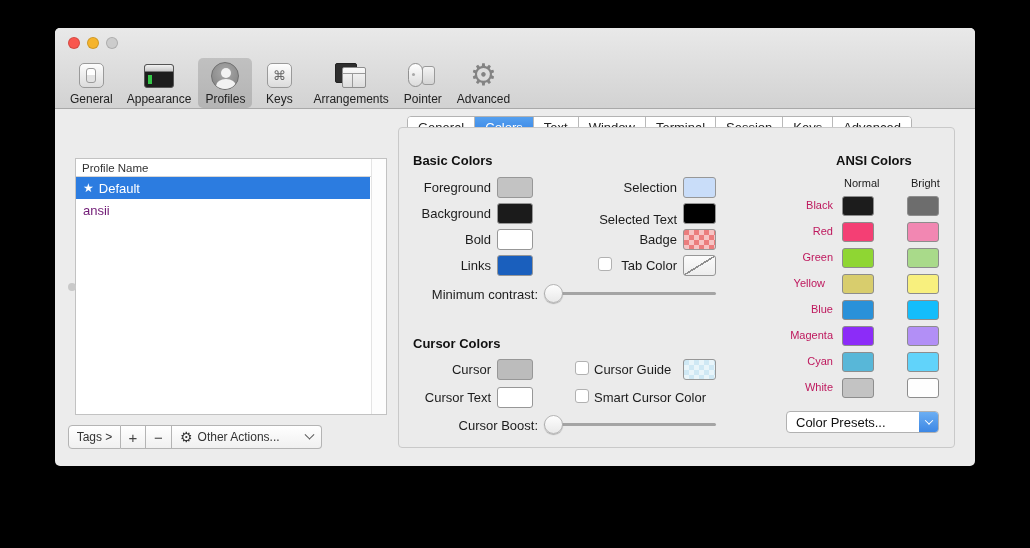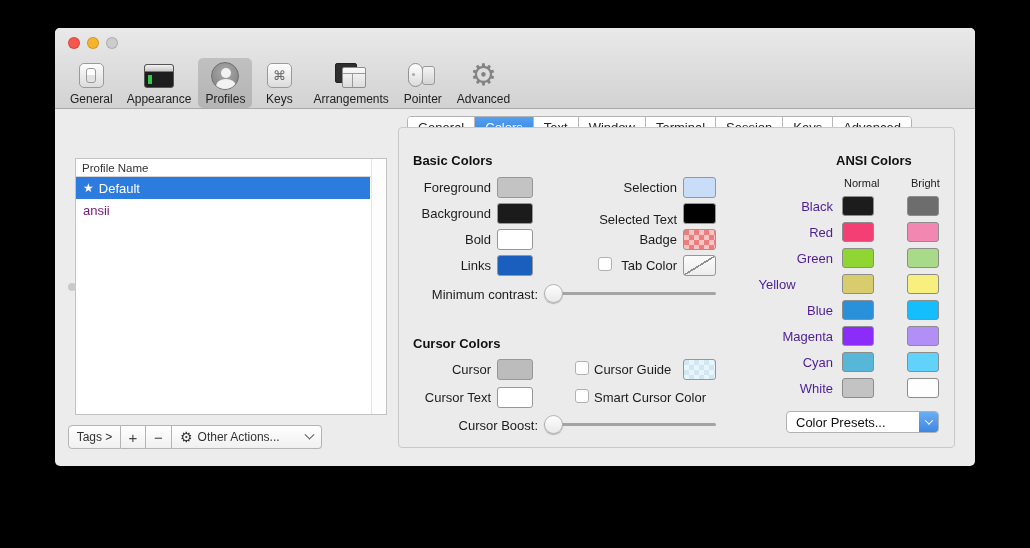--- a/index.html
+++ b/index.html
@@ -118,21 +118,21 @@
   }
   .well.diag { background:
       linear-gradient(to bottom right, transparent calc(50% - 0.8px), #8f8f8f calc(50% - 0.8px), #8f8f8f calc(50% + 0.8px), transparent calc(50% + 0.8px)),
       linear-gradient(#fbfbfb,#ededed); }
   .checkbox { position:absolute; width:14px; height:14px; background:#fff; border:1px solid #b1b1b1; border-radius:3px; }
   .slider { position:absolute; height:19px; }
   .slider .track { position:absolute; left:0; right:0; top:8px; height:3px; background:#a4a4a4; border-radius:2px; }
   .slider .knob { position:absolute; left:0; top:0; width:19px; height:19px; border-radius:50%;
      background:linear-gradient(#fdfdfd,#e9e9e9); border:1px solid #b5b5b5; box-shadow:0 1px 1px rgba(0,0,0,.25); }
   .col-head { position:absolute; font-size:11px; color:#1c1c1c; }
-  .ansi-label { position:absolute; font-size:13px; color:#4c1d95; text-align:right; width:70px; white-space:nowrap; }
+  .ansi-label { position:absolute; font-size:11px; color:#be185d; text-align:right; width:70px; white-space:nowrap; }
   .ansi-well { position:absolute; width:32px; height:20px; border:1px solid #8d8d8d; border-radius:3px; }
 
   .presets {
     position:absolute; left:387px; top:283px; width:153px; height:22px;
     background:#fff; border:1px solid #b1b1b1; border-radius:4px;
     font-size:13px; color:#111; display:flex; align-items:center; padding-left:9px; position:absolute;
   }
   .presets .cap {
     position:absolute; right:0; top:0; bottom:0; width:19px;
     background:linear-gradient(#6baef3,#3d87e4); border-radius:0 3px 3px 0;
@@ -331,21 +331,21 @@
     <div class="ansi-well" style="left: 508px; top: 68px; background: rgb(109, 109, 109);"></div>
 
     <div class="ansi-label" style="left:364px; top:97px;">Red</div>
     <div class="ansi-well" style="left: 443px; top: 94px; background: rgb(244, 63, 116);"></div>
     <div class="ansi-well" style="left: 508px; top: 94px; background: rgb(242, 135, 178);"></div>
 
     <div class="ansi-label" style="left:364px; top:123px;">Green</div>
     <div class="ansi-well" style="left: 443px; top: 120px; background: rgb(143, 214, 51);"></div>
     <div class="ansi-well" style="left: 508px; top: 120px; background: rgb(169, 218, 138);"></div>
 
-    <div class="ansi-label" style="left:343px; top:149px;text-align:center;">Yellow</div>
+    <div class="ansi-label" style="left:356px; top:149px;">Yellow</div>
     <div class="ansi-well" style="left: 443px; top: 146px; background: rgb(216, 205, 109);"></div>
     <div class="ansi-well" style="left: 508px; top: 146px; background: rgb(248, 240, 126);"></div>
 
     <div class="ansi-label" style="left:364px; top:175px;">Blue</div>
     <div class="ansi-well" style="left: 443px; top: 172px; background: rgb(41, 145, 217);"></div>
     <div class="ansi-well" style="left: 508px; top: 172px; background: rgb(20, 189, 251);"></div>
 
     <div class="ansi-label" style="left:364px; top:201px;">Magenta</div>
     <div class="ansi-well" style="left: 443px; top: 198px; background: rgb(140, 44, 248);"></div>
     <div class="ansi-well" style="left: 508px; top: 198px; background: rgb(178, 143, 246);"></div>

